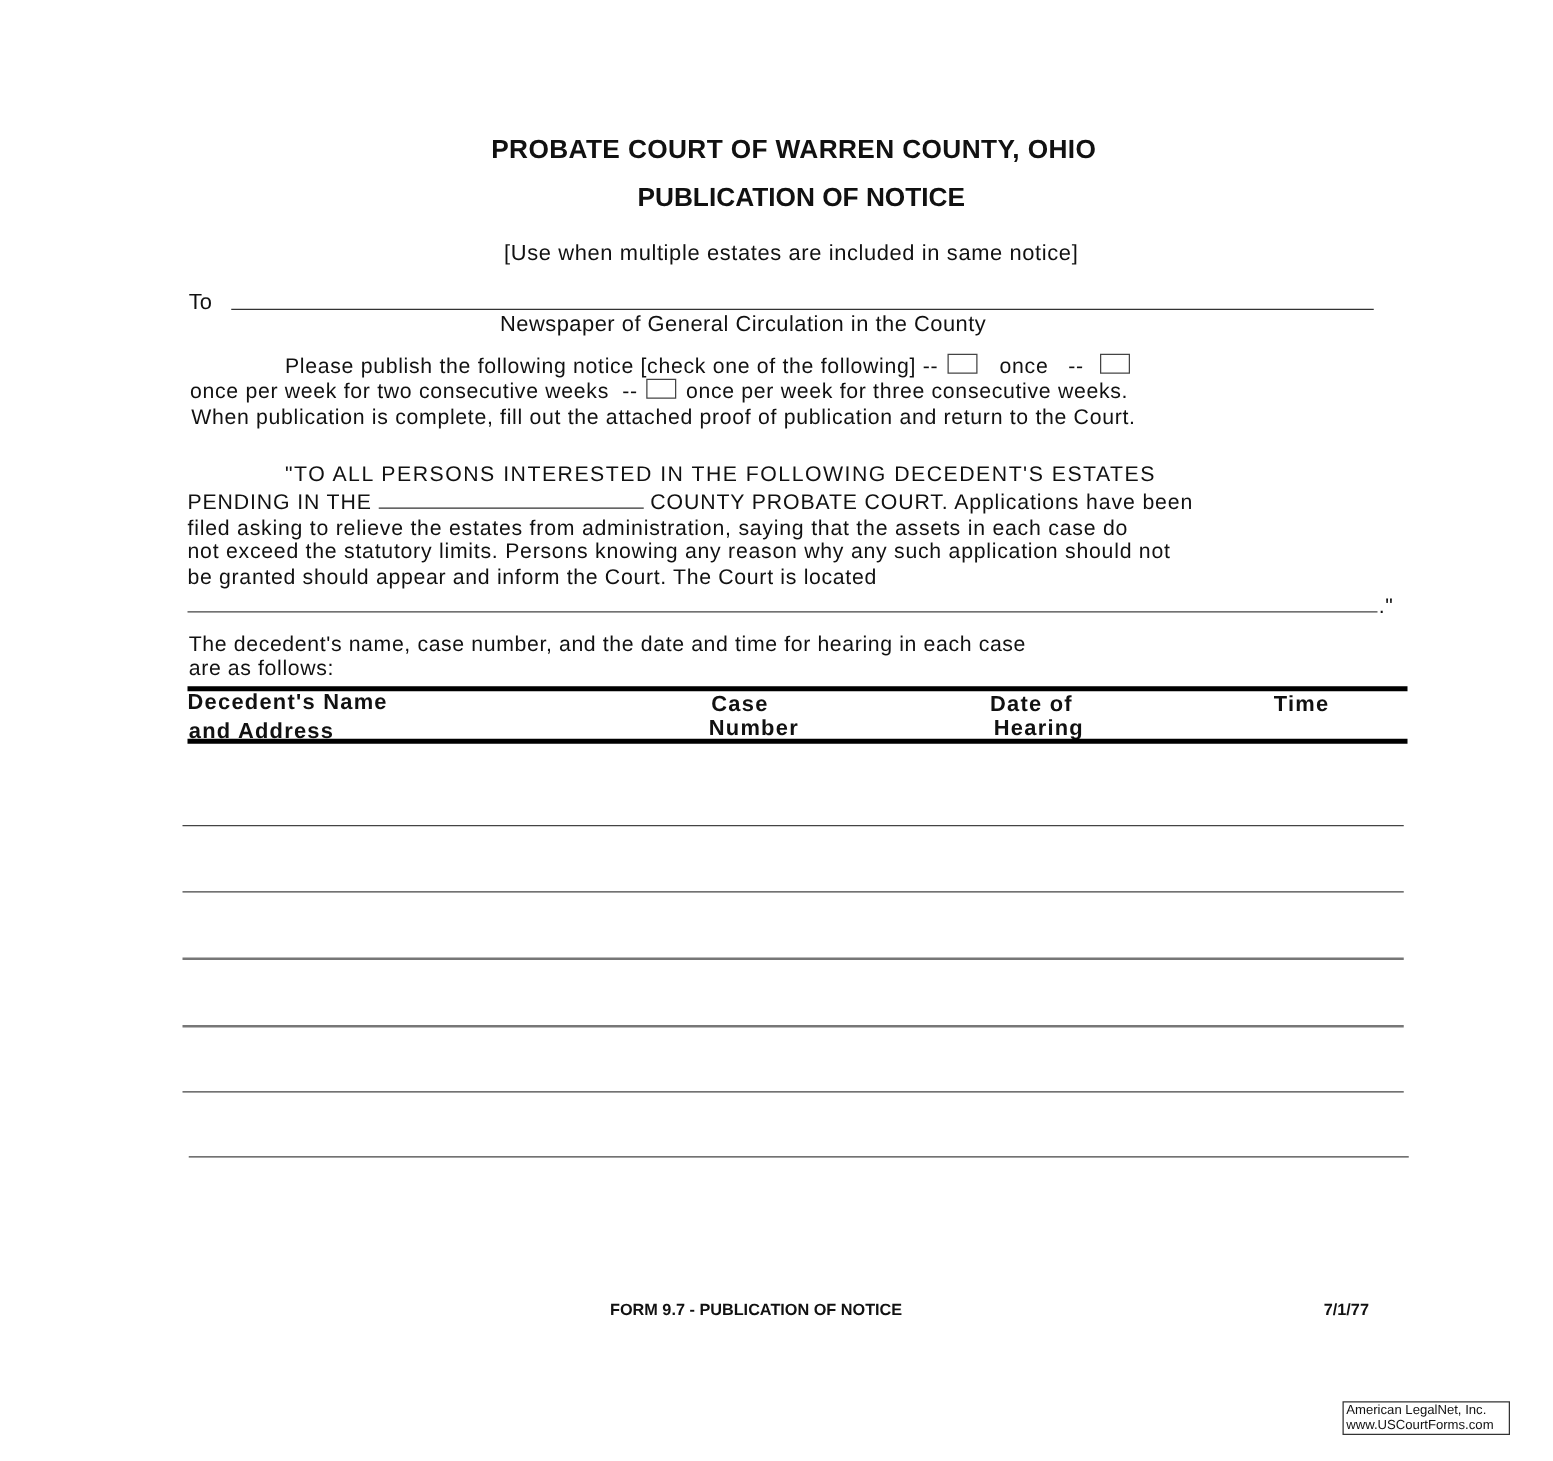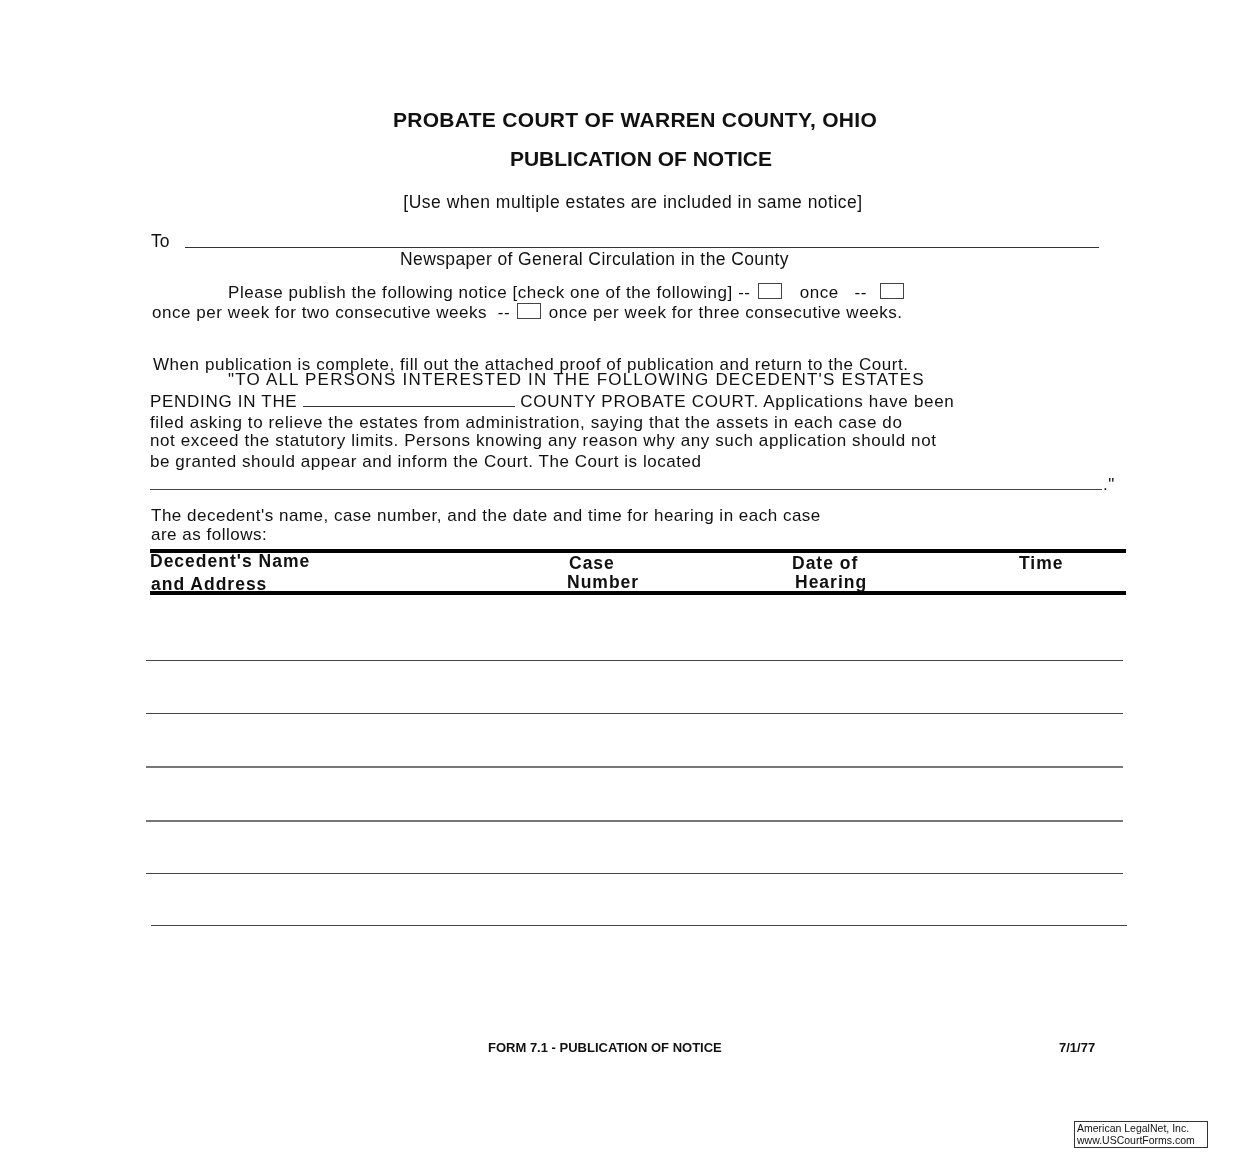--- a/index.html
+++ b/index.html
@@ -37,21 +37,21 @@
   &nbsp;&nbsp;<span>once</span>
   &nbsp;&nbsp;<span>--</span>
   &nbsp;<span class="checkbox"></span>
 </div>
 <div class="abs para" style="top:303px; left:152px;">
   <span>once per week for two consecutive weeks</span>
   &nbsp;<span>--</span>
   <span class="checkbox"></span>
   <span>once per week for three consecutive weeks.</span>
 </div>
-<div class="abs para" style="top:324px; left:153px;margin-top:31px;">When publication is complete, fill out the attached proof of publication and return to the Court.</div>
+<div class="abs para" style="top:324px; left:153px;">When publication is complete, fill out the attached proof of publication and return to the Court.</div>
 
 <div class="abs para" style="top:370px; left:228px; letter-spacing:1.2px;">"TO ALL PERSONS INTERESTED IN THE FOLLOWING DECEDENT'S ESTATES</div>
 <div class="abs para" style="top:392px; left:150px; letter-spacing:0.7px;">
   <span>PENDING IN THE</span>
   <span style="display:inline-block; width:212px; border-bottom:1.5px solid #333; height:14px; vertical-align:baseline;"></span>
   <span>COUNTY PROBATE COURT. Applications have been</span>
 </div>
 <div class="abs para" style="top:400px; left:150px; letter-spacing:0.62px;margin-top:13px;">filed asking to relieve the estates from administration, saying that the assets in each case do</div>
 <div class="abs para" style="top:431px; left:150px; letter-spacing:0.6px;">not exceed the statutory limits. Persons knowing any reason why any such application should not</div>
 <div class="abs para" style="top:452px; left:150px; letter-spacing:0.55px;">be granted should appear and inform the Court. The Court is located</div>
@@ -71,18 +71,18 @@
 <div class="abs th" style="top:553px; left:1019px;">Time</div>
 <div class="thick" style="top:591px; left:150px; width:976px;"></div>
 
 <div class="rule" style="top:660px; left:146px; width:977px;"></div>
 <div class="rule" style="top:713px; left:146px; width:977px;"></div>
 <div class="rule" style="top:766px; left:146px; width:977px; border-top-color:#777; border-top-width:2px;"></div>
 <div class="rule" style="top:820px; left:146px; width:977px; border-top-color:#777; border-top-width:2px;"></div>
 <div class="rule" style="top:873px; left:146px; width:977px;"></div>
 <div class="rule" style="top:925px; left:151px; width:976px;"></div>
 
-<div class="abs footer" style="top:1040px; left:488px;">FORM 7.1 - PUBLICATION OF NOTICE</div>
+<div class="abs footer" style="top:1040px; left:488px;">FORM 9.7 - PUBLICATION OF NOTICE</div>
 <div class="abs footer" style="top:1040px; left:1059px;">7/1/77</div>
 <div class="abs stamp">
   <div>American LegalNet, Inc.</div>
   <div>www.USCourtForms.com</div>
 </div>
 
 </body></html>

